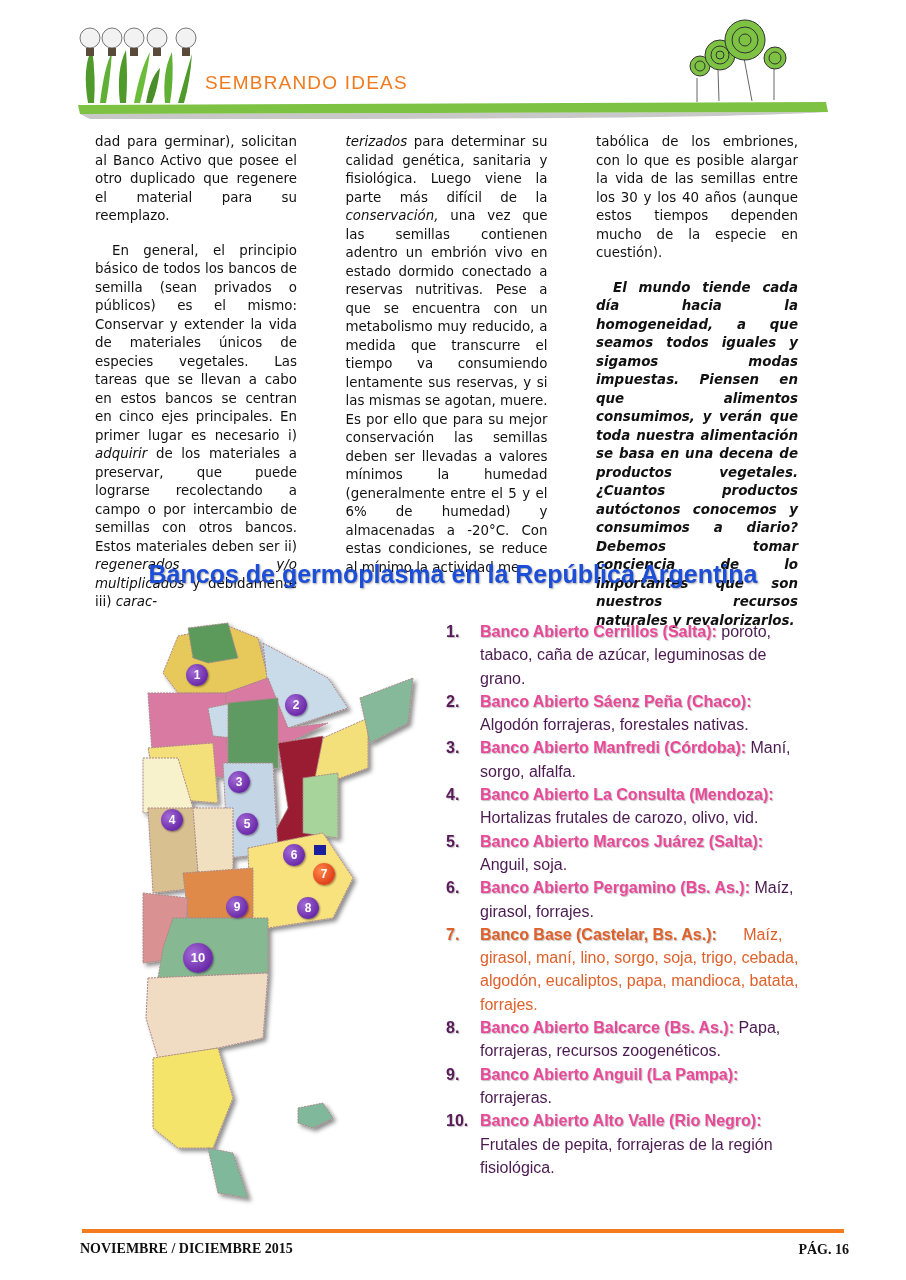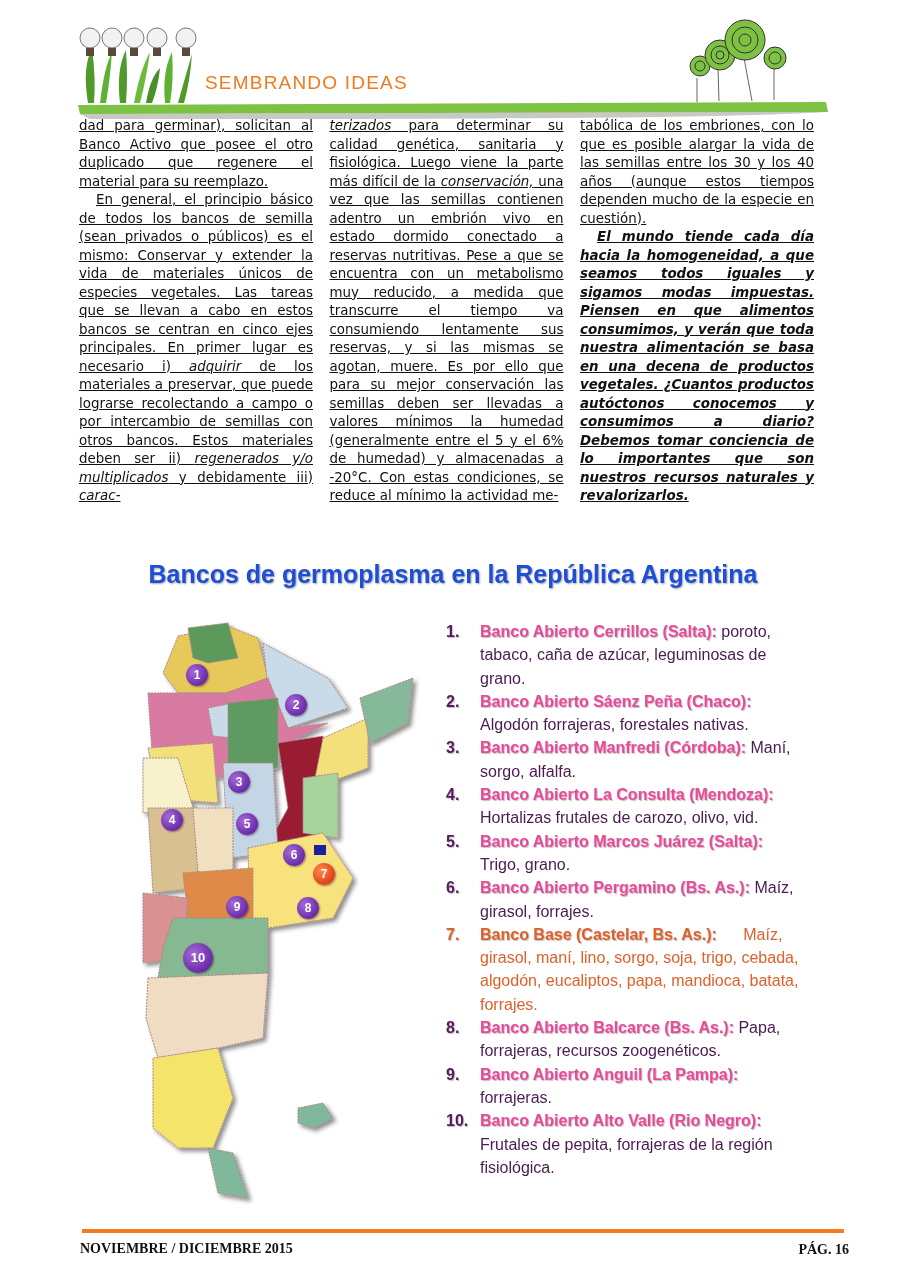--- a/index.html
+++ b/index.html
@@ -2,21 +2,21 @@
 <html><head>
 <meta charset="utf-8">
 <style>
   html,body{margin:0;padding:0;background:#fff;}
   body{width:906px;height:1280px;position:relative;overflow:hidden;font-family:"DejaVu Sans",sans-serif;color:#111;}
   .header{position:absolute;left:0;top:0;width:906px;height:115px;margin-top:8px;}
   .header svg{position:absolute;left:0;top:0;}
   .brand{position:absolute;left:205px;top:64px;font-family:"Liberation Sans",sans-serif;font-size:19px;letter-spacing:1.2px;color:#f07a1e;}
   .cols{position:absolute;top:117px;left:79px;width:735px;display:flex;justify-content:space-between;}
   .col{width:234px;font-size:13.4px;line-height:18.5px;text-align:justify;hyphens:none;}
-  .col p{margin:0;text-decoration:underline;}
+  .col p{margin:16px;}
   .col p.indent{text-indent:17px;}
   .col em{font-style:italic;}
   .col strong{font-weight:bold;font-style:italic;}
   .section-title{position:absolute;left:0;width:906px;top:560px;text-align:center;font-family:"Liberation Sans",sans-serif;font-weight:bold;font-size:25px;color:#1d4ed8;text-shadow:1px 1px 2px rgba(0,0,0,.35);}
   .map{position:absolute;left:138px;top:618px;width:310px;height:600px;}
   .list{position:absolute;left:446px;top:620px;width:360px;font-family:"Liberation Sans",sans-serif;font-size:16px;line-height:23.3px;}
   .list ol{margin:0;padding:0;list-style:none;}
   .list li{display:flex;}
   .list .num{width:34px;flex:none;font-weight:bold;color:#5a1a5a;text-shadow:1px 1px 1px rgba(0,0,0,.25);}
   .list .body{flex:1;}
@@ -164,21 +164,21 @@
     <li>
         <span class="num">3.</span>
         <span class="body"><span class="name">Banco Abierto Manfredi (Córdoba):</span><span class="desc"> Maní, sorgo, alfalfa.</span></span>
       </li>
     <li>
         <span class="num">4.</span>
         <span class="body"><span class="name">Banco Abierto La Consulta (Mendoza):</span><span class="desc"> Hortalizas frutales de carozo, olivo, vid.</span></span>
       </li>
     <li>
         <span class="num">5.</span>
-        <span class="body"><span class="name">Banco Abierto Marcos Juárez (Salta):</span><span class="desc"> Trigo, grano.</span></span>
+        <span class="body"><span class="name">Banco Abierto Marcos Juárez (Salta):</span><span class="desc"> Anguil, soja.</span></span>
       </li>
     <li>
         <span class="num">6.</span>
         <span class="body"><span class="name">Banco Abierto Pergamino (Bs. As.):</span><span class="desc"> Maíz, girasol, forrajes.</span></span>
       </li>
     <li class="base">
         <span class="num">7.</span>
         <span class="body"><span class="name">Banco Base (Castelar, Bs. As.):</span><span class="desc"> Maíz, girasol, maní, lino, sorgo, soja, trigo, cebada, algodón, eucaliptos, papa, mandioca, batata, forrajes.</span></span>
       </li>
     <li>

